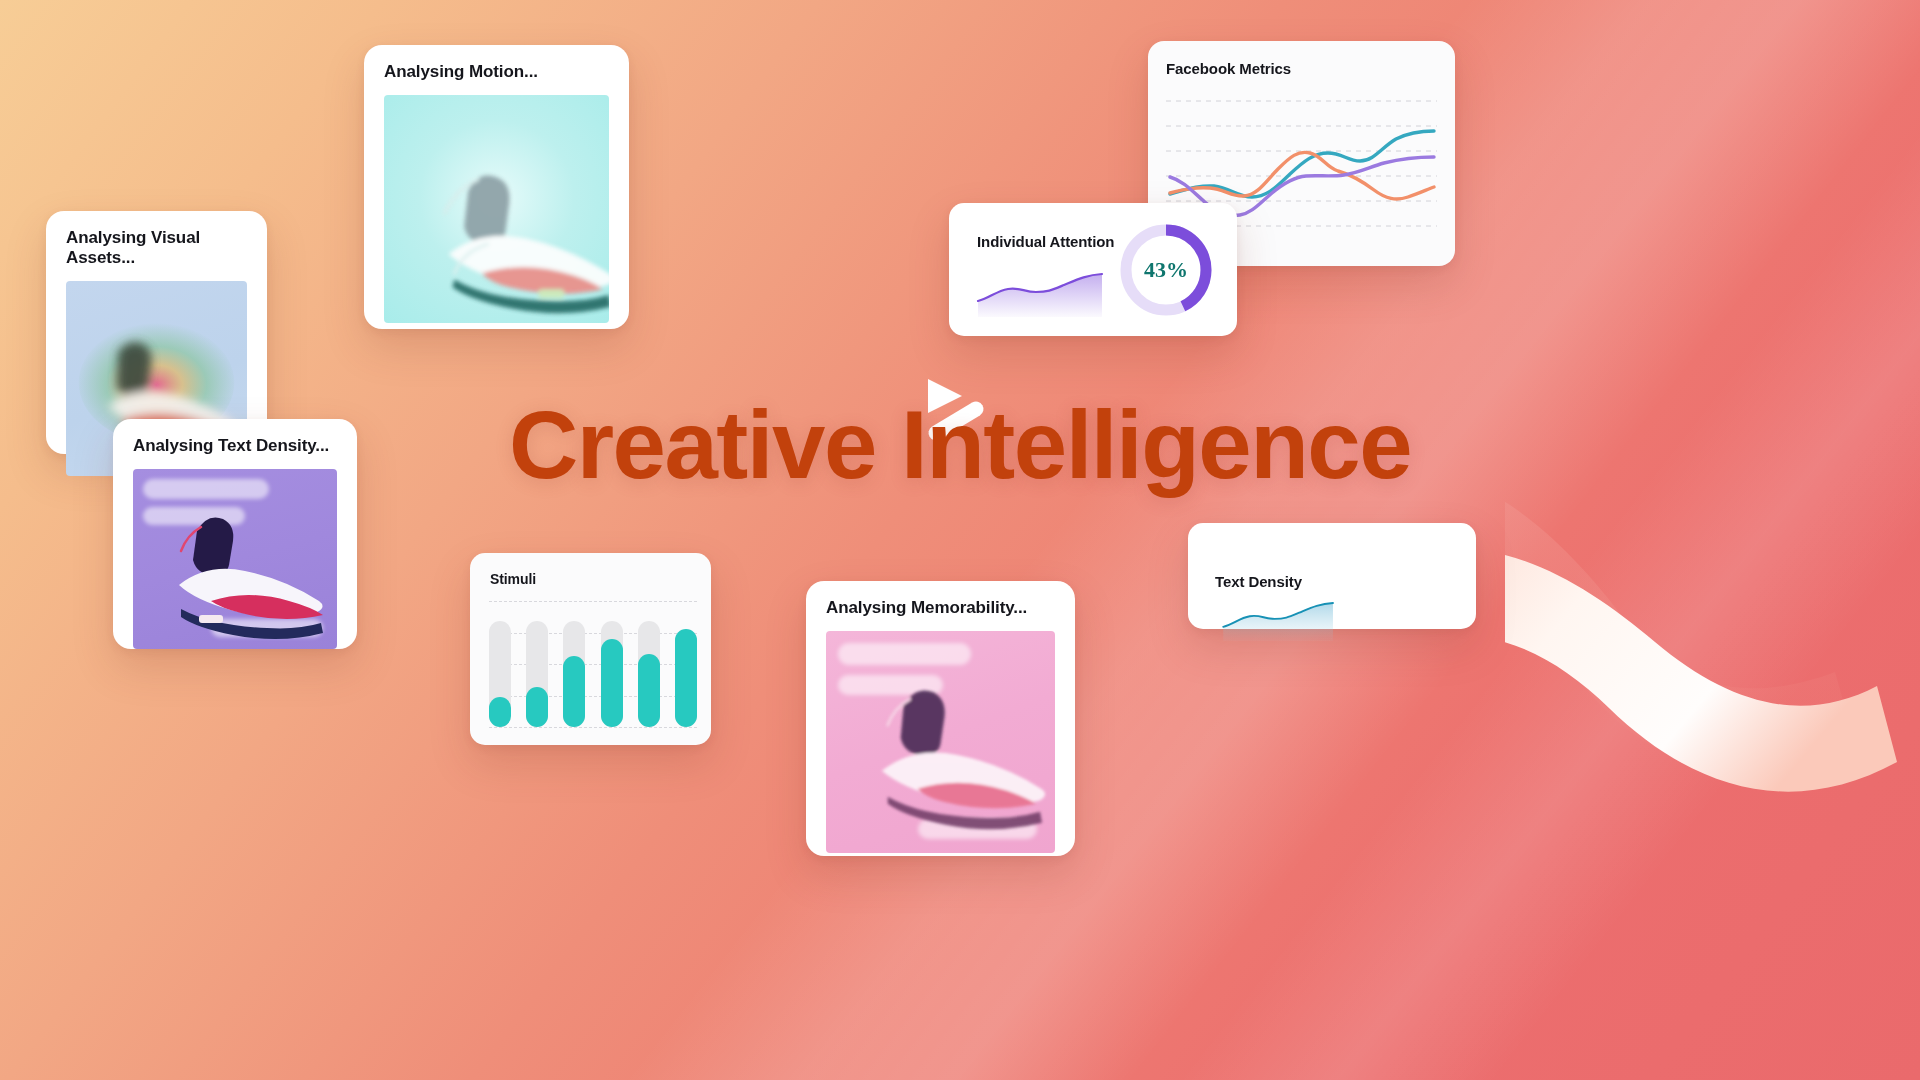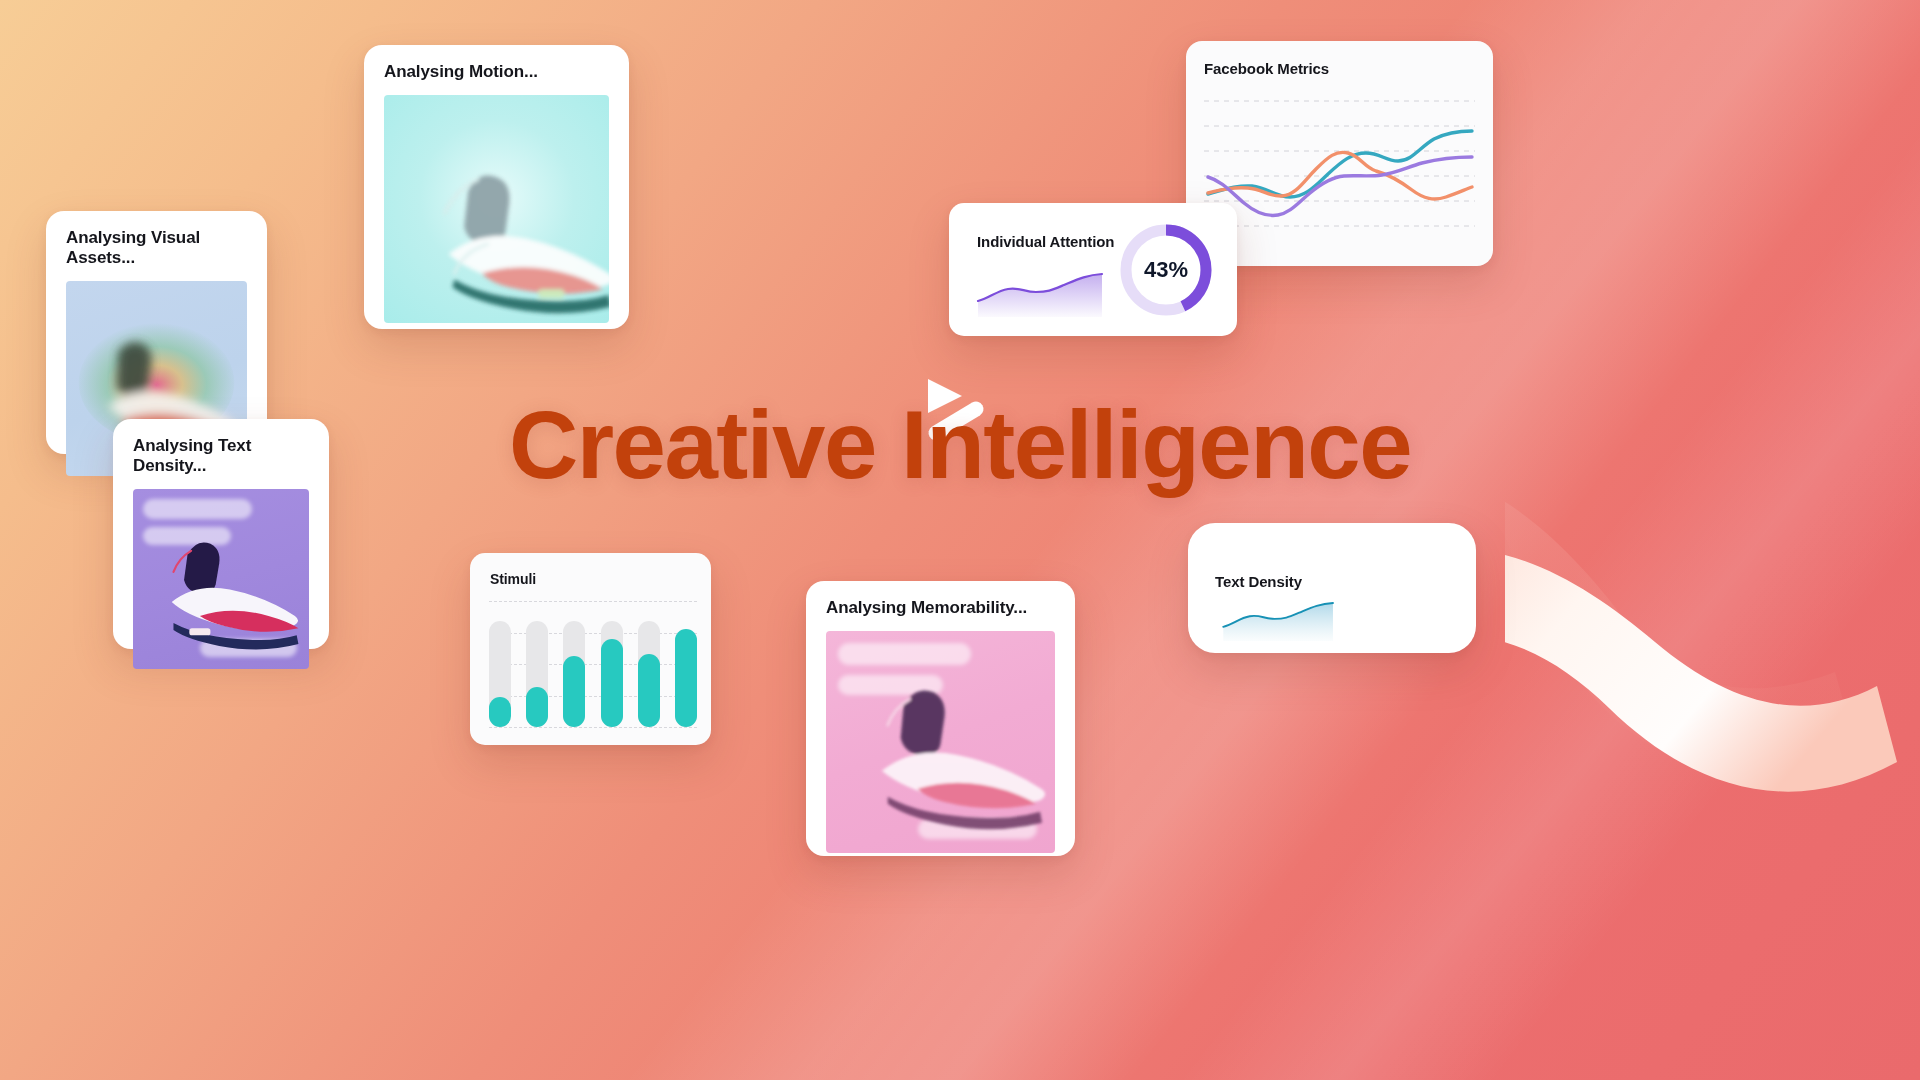--- a/index.html
+++ b/index.html
@@ -53,29 +53,29 @@
   }
 
   
   .stim-card { padding:17px 20px 20px 20px; }
   .stim-card .card-title { margin-bottom:13px; }
   .thumb { width:100%; height:100%; border-radius:4px; position:relative; overflow:hidden; }
 
   .ph-bar { position:absolute; border-radius:22px; background:rgba(255,255,255,0.55); filter:blur(2px); }
 
   
-  #card-fb { left:1148px; top:41px; width:307px; height:225px; background:#fbfbfc; border-radius:16px;margin-left:38px; }
+  #card-fb { left:1148px; top:41px; width:307px; height:225px; background:#fbfbfc; border-radius:16px; }
   #card-fb .card-title { position:absolute; left:18px; top:19px; font-size:15px; }
 
   
   #card-attention { left:949px; top:203px; width:288px; height:133px; border-radius:15px; }
   #card-attention .card-title { position:absolute; left:28px; top:30px; font-size:15px; }
 
   
-  #card-textdensity { left:1188px; top:523px; width:288px; height:130px; border-radius:27px; }
+  #card-textdensity { left:1188px; top:523px; width:288px; height:106px; border-radius:15px; }
   #card-textdensity .card-title { position:absolute; left:27px; top:50px; font-size:15px; }
 
   
   #card-stimuli { left:470px; top:553px; width:241px; height:192px; background:#fbfbfc; border-radius:15px; }
   #card-stimuli .card-title { position:absolute; left:20px; top:18px; font-size:14px; }
   .bars-wrap { position:absolute; left:19px; top:48px; right:14px; bottom:18px; }
   .gridline { position:absolute; left:0; right:0; height:0; border-top:1px dashed #d8d8dd; }
   .bar-row { position:absolute; left:0; right:0; bottom:0; top:0; display:flex; align-items:flex-end; justify-content:space-between; }
   .bar-slot { width:22px; position:relative; height:100%; display:flex; align-items:flex-end; }
   .bar-track { position:absolute; bottom:0; left:0; width:22px; background:#e7e7e9; border-radius:11px; }
@@ -159,21 +159,21 @@
         <path d="M100 180 q44 -14 94 2 q18 6 30 14 q-46 10 -96 -2 q-18 -4 -28 -14 z" fill="#e9918c"></path>
         <path d="M72 186 q34 20 96 22 q34 2 62 -6 l2 12 q-48 12 -100 2 q-42 -8 -62 -22 z" fill="#2b6f6a"></path>
         <rect x="158" y="196" width="26" height="9" rx="3" fill="#cde9b9"></rect>
         <path d="M96 84 q-22 10 -34 34" stroke="#d9eceb" stroke-width="3" fill="none" stroke-linecap="round"></path>
         <path d="M106 150 q-26 8 -34 30" stroke="#dff0ef" stroke-width="3" fill="none" stroke-linecap="round"></path>
       </g>
     </svg>
   </div>
 </div>
 
-<div class="card stim-card" style="left:113px; top:419px; width:216px; height:230px;">
+<div class="card stim-card" style="left:113px; top:419px; width:244px; height:230px;">
   <div class="card-title">Analysing Text Density...</div>
   <div class="thumb" style="height:180px; background:linear-gradient(165deg,#a58ee0 0%,#a088dd 50%,#9a82d9 100%);">
     <div class="ph-bar" style="left:10px; top:10px; width:62%; height:20px;"></div>
     <div class="ph-bar" style="left:10px; top:38px; width:50%; height:18px;"></div>
     <div class="ph-bar" style="left:38%; bottom:12px; width:55%; height:18px;"></div>
     <svg viewBox="0 0 200 180" style="position:absolute;inset:0;width:100%;height:100%;">
       <g>
         <path d="M62 62 q10 -18 26 -12 q12 6 10 22 l-4 24 q-2 10 -15 10 q-17 0 -21 -15 z" fill="#241a47"></path>
         <path d="M44 116 q28 -22 66 -14 q40 8 74 30 q8 6 -2 11 q-44 10 -86 -2 q-36 -10 -52 -25 z" fill="#f7f5fb"></path>
         <path d="M76 132 q36 -12 78 0 q22 6 34 14 q-40 9 -82 -2 q-20 -5 -30 -12 z" fill="#d62f5e"></path>
@@ -235,21 +235,21 @@
       </linearGradient>
     </defs>
     <path d="M2 36 C 14 33, 20 26, 32 24 C 44 22, 48 27, 60 27 C 72 27, 76 25, 88 20 C 100 15, 110 10, 126 9 L126 52 L2 52 Z" fill="url(#sparkP)"></path>
     <path d="M2 36 C 14 33, 20 26, 32 24 C 44 22, 48 27, 60 27 C 72 27, 76 25, 88 20 C 100 15, 110 10, 126 9" fill="none" stroke="#7c4ddb" stroke-width="2.2" stroke-linecap="round"></path>
   </svg>
   <div style="position:absolute;right:20px;top:16px;width:102px;height:102px;">
     <svg viewBox="0 0 102 102" style="width:100%;height:100%;">
       <circle cx="51" cy="51" r="40" fill="none" stroke="#e6ddf8" stroke-width="11"></circle>
       <circle cx="51" cy="51" r="40" fill="none" stroke="#7c4ddb" stroke-width="11" stroke-linecap="butt" stroke-dasharray="108 143" transform="rotate(-90 51 51)"></circle>
     </svg>
-    <div class="donut-label" style="color:#0f172a;">43%</div>
+    <div class="donut-label" style="color:#0f766e;font-family:Liberation Serif, serif;">43%</div>
   </div>
 </div>
 
 <div class="card" id="card-textdensity">
   <div class="card-title">Text Density</div>
   <svg viewBox="0 0 130 52" style="position:absolute;left:26px;top:72px;width:130px;height:46px;">
     <defs>
       <linearGradient id="sparkB" x1="0" y1="0" x2="0" y2="1">
         <stop offset="0%" stop-color="#6fb9d8" stop-opacity="0.55"></stop>
         <stop offset="100%" stop-color="#9fd0e2" stop-opacity="0.05"></stop>

